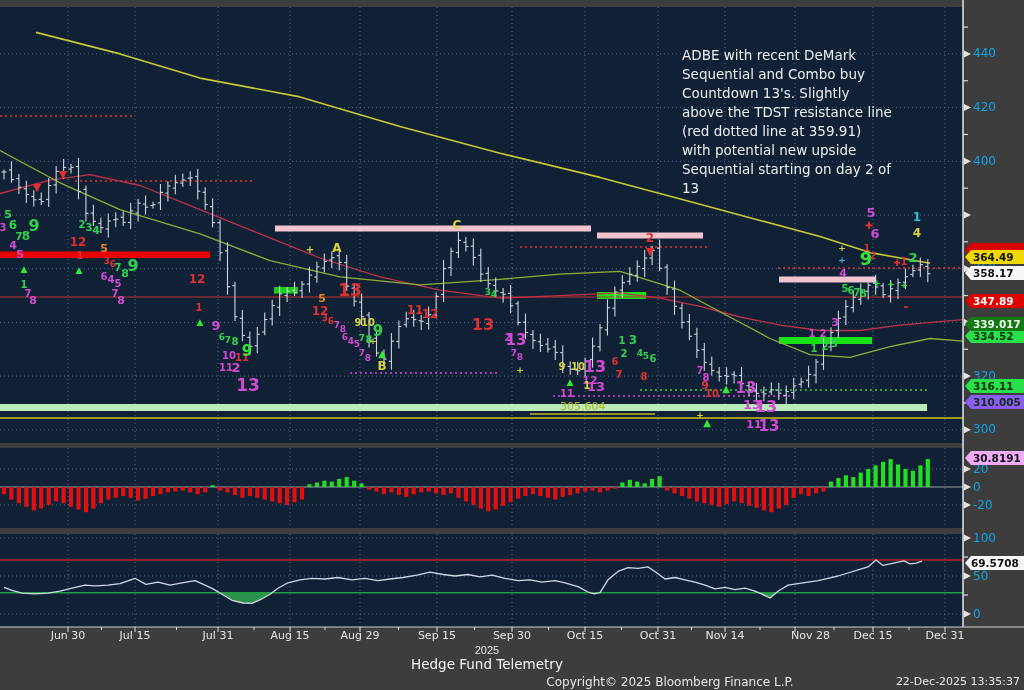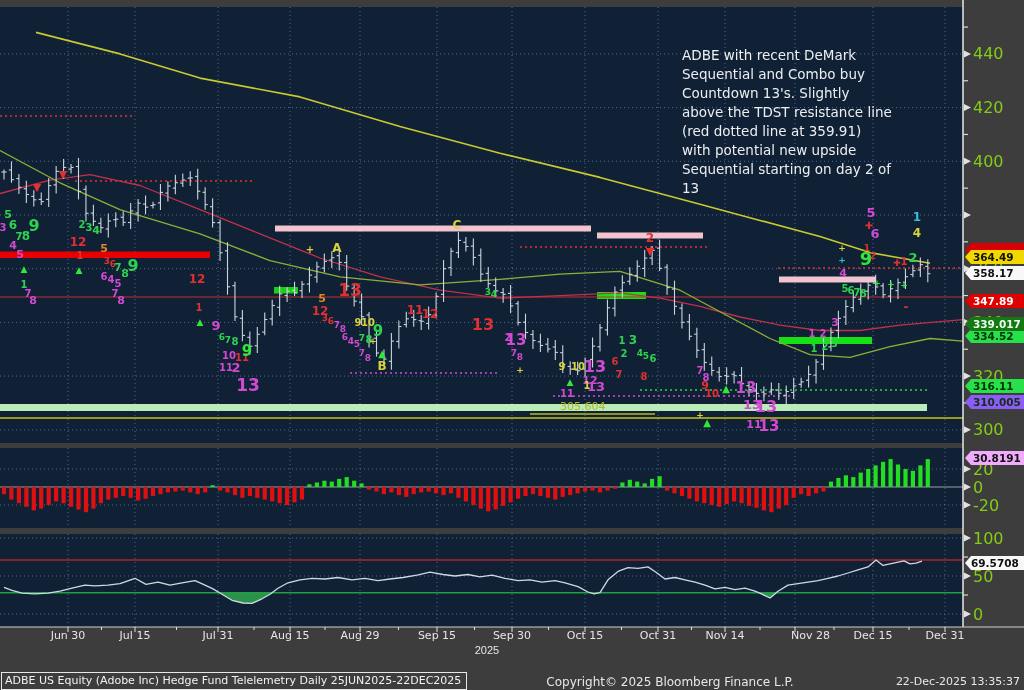--- a/index.html
+++ b/index.html
@@ -5,22 +5,22 @@
   html,body{margin:0;padding:0;background:#222;}
   .stage{position:relative;width:1024px;height:690px;background:#3d3d3d;overflow:hidden;
          font-family:"Liberation Sans",sans-serif;}
   svg{position:absolute;left:0;top:0;}
   .note{position:absolute;left:682px;top:46px;width:300px;color:#eceef0;font-size:13.5px;
         line-height:19px;white-space:pre-line;font-family:"DejaVu Sans",sans-serif;}
   .tag{position:absolute;left:965px;width:61px;height:14px;line-height:14px;font-size:10.5px;
        font-weight:bold;padding-left:8px;box-sizing:border-box;
        clip-path:polygon(0 50%,6px 0,100% 0,100% 100%,6px 100%);
        font-family:"DejaVu Sans",sans-serif;}
-  .ytick{position:absolute;left:973px;width:48px;height:13px;line-height:13px;color:#84cc16;
-         font-size:16px;font-family:"DejaVu Sans",sans-serif;}
+  .ytick{position:absolute;left:973px;width:48px;height:13px;line-height:13px;color:#0ea5e9;
+         font-size:12px;font-family:"DejaVu Sans",sans-serif;}
   .xlab{position:absolute;top:629px;width:70px;margin-left:-35px;text-align:center;color:#e6e6e6;
         font-size:11px;font-family:"DejaVu Sans",sans-serif;}
   .year{position:absolute;left:452px;top:644px;width:70px;text-align:center;color:#e6e6e6;font-size:11px;}
   .charttitle{position:absolute;left:337px;top:656px;width:300px;text-align:center;color:#f4f4f4;
         font-size:13.5px;font-family:"DejaVu Sans",sans-serif;}
   .footer-left{position:absolute;left:1px;top:672px;color:#f2f2f2;font-size:11px;
         border:1px solid #e8e8e8;padding:1px 5px 2px 3px;font-family:"DejaVu Sans",sans-serif;}
   .footer-center{position:absolute;left:520px;top:675px;width:300px;text-align:center;color:#e8e8e8;
         font-size:12px;font-family:"DejaVu Sans",sans-serif;}
   .footer-right{position:absolute;right:4px;top:675px;color:#e8e8e8;font-size:11px;
@@ -867,16 +867,16 @@
       <div class="xlab" style="left: 437px;">Sep 15</div>
       <div class="xlab" style="left: 512px; text-align: center;">Sep 30</div>
       <div class="xlab" style="left: 585px;">Oct 15</div>
       <div class="xlab" style="left: 658px;">Oct 31</div>
       <div class="xlab" style="left: 725px;">Nov 14</div>
       <div class="xlab" style="left: 795px; text-align: right;">Nov 28</div>
       <div class="xlab" style="left: 873px;">Dec 15</div>
       <div class="xlab" style="left: 945px;">Dec 31</div>
     </div>
   <div class="year">2025</div>
-  <div class="footer-left">ADBE US Equity (Adobe Inc) Hedge Fund Telelemetry Daily 25JUN2025-22DEC2025</div>
+  <div class="charttitle">Hedge Fund Telemetry</div>
   <div class="footer-center">Copyright© 2025 Bloomberg Finance L.P.</div>
   <div class="footer-right">22-Dec-2025 13:35:37</div>
 </div>
 
 </body></html>

